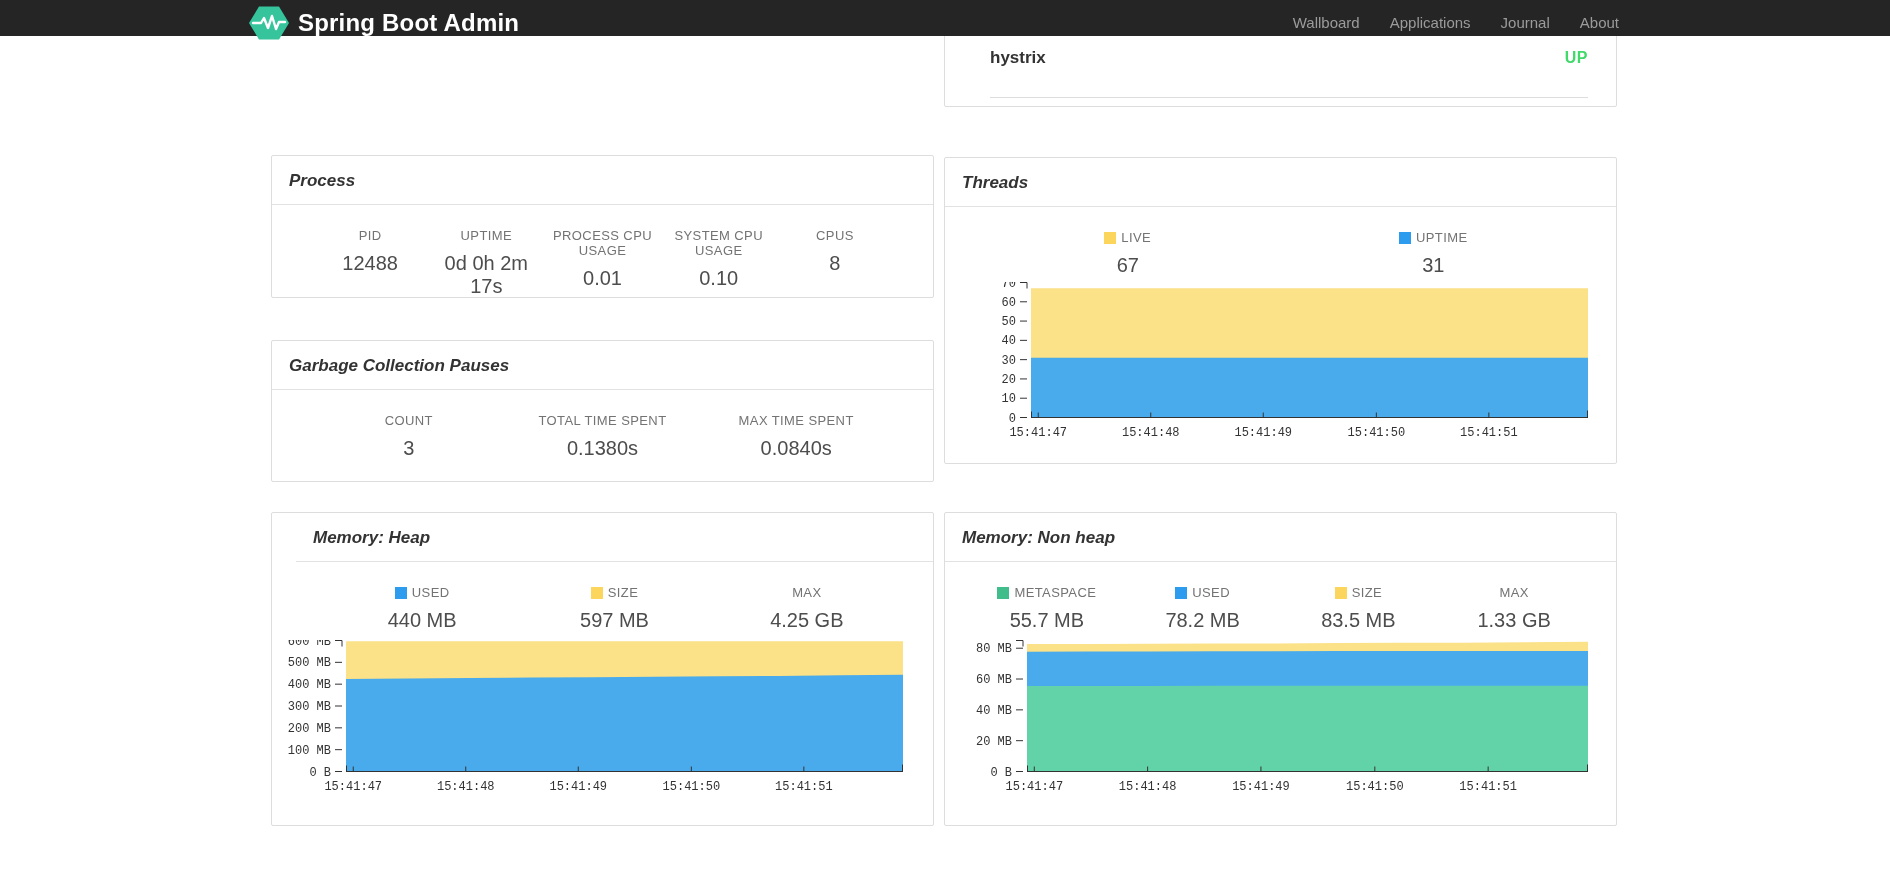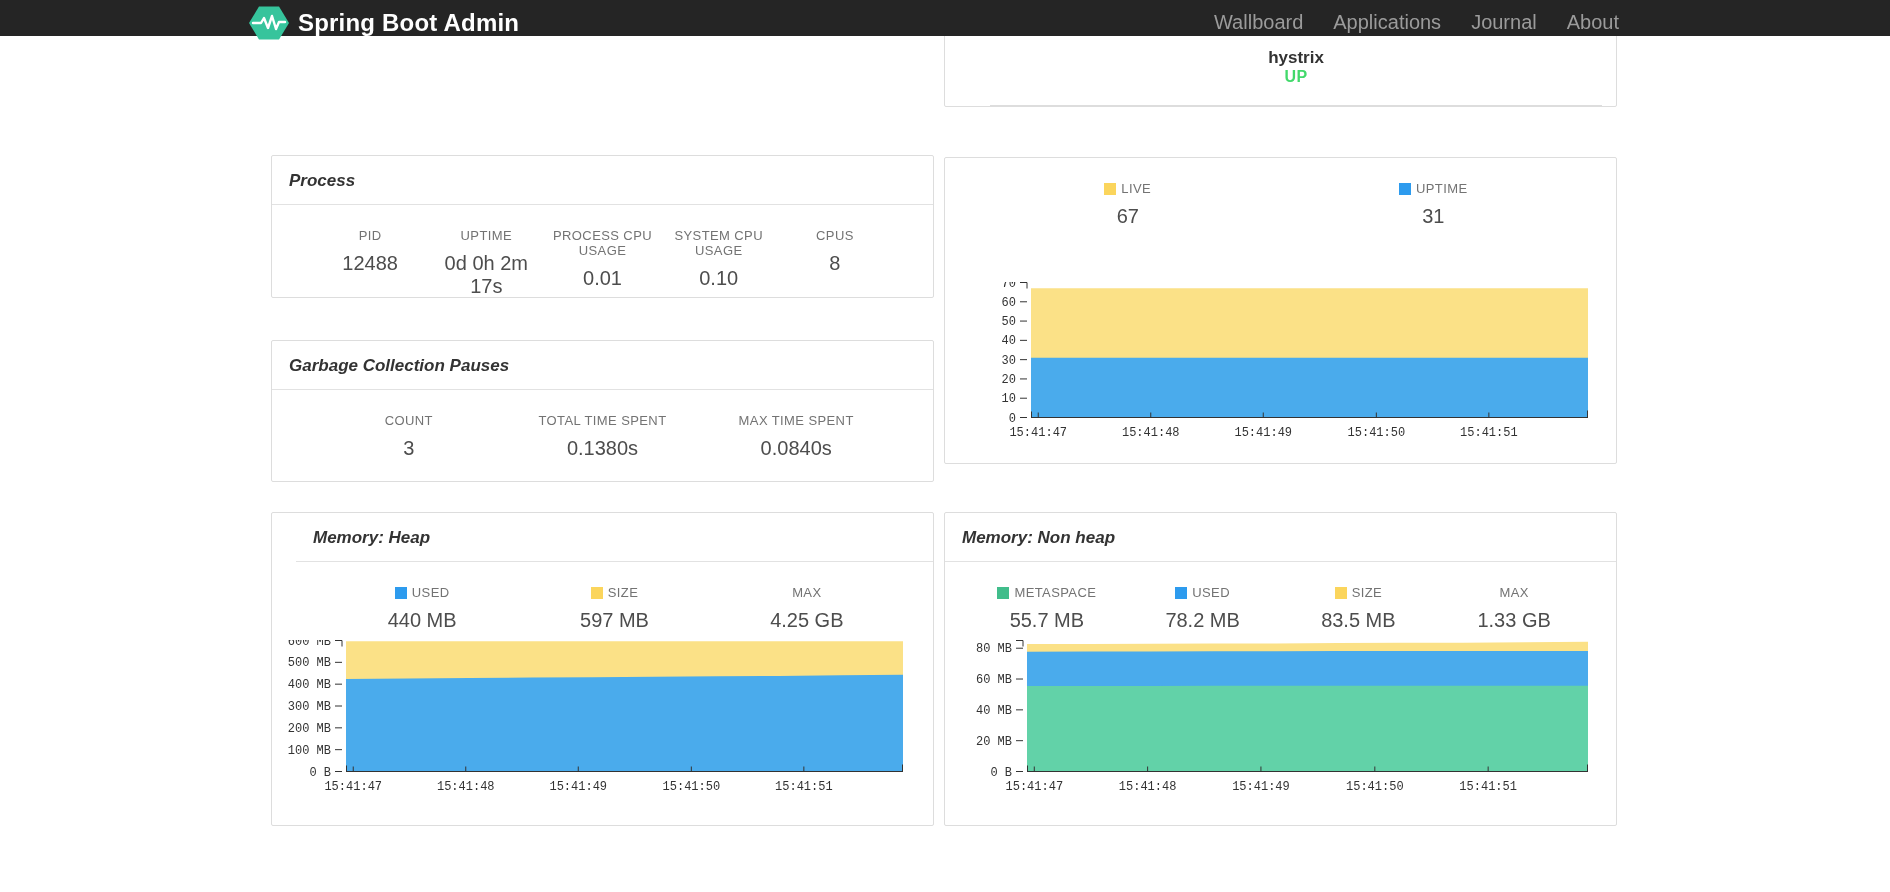--- a/index.html
+++ b/index.html
@@ -7,40 +7,40 @@
               font-family:"Liberation Sans", sans-serif; }
 
   
   .navbar { position:absolute; left:0; top:0; width:1890px; height:36px;
             background:#252525; z-index:50; }
   .brand { position:absolute; left:249px; top:0; height:45px; display:flex;
            align-items:center; gap:9px; text-decoration:none; cursor:pointer; }
   .brand-text { color:#fff; font-size:24px; font-weight:bold; letter-spacing:0.2px; }
   .nav-links { position:absolute; right:271px; top:0; height:45px; display:flex;
                align-items:center; gap:30px; }
-  .nav-link { color:#9b9b9b; font-size:20px; cursor:pointer; }
+  .nav-link { color:#9b9b9b; font-size:15px; cursor:pointer; }
 
   
   .card { position:absolute; background:#fff; border:1px solid #ddd;
           border-radius:2px; }
   .card-title { height:49px; line-height:49px; padding-left:17px;
                 font-size:17px; font-weight:bold; color:#333;
                 border-bottom:1px solid #e2e2e2;font-style:italic; }
   .stats { display:flex; padding:23px 40px 0 40px; }
   .stat  { flex:1; text-align:center; }
   .stat-label { font-size:13px; color:#737373; letter-spacing:0.4px;
                 display:flex; align-items:center; justify-content:center; gap:5px; }
   .swatch { width:12px; height:12px; display:inline-block; }
   .stat-value { font-size:20px; color:#4d4d4d; margin-top:9px; }
 
   
   .app-card { padding-top:22px; }
-  .app-row { margin:0 14px 0 45px; padding-bottom:19px;
+  .app-row { margin:0 28px 0 45px; padding-bottom:29px;
              border-bottom:1px solid #ddd; display:flex;
-             justify-content:space-between; align-items:center;flex-direction:column; }
+             justify-content:space-between; align-items:center; }
   .app-name { font-size:17px; font-weight:bold; color:#333; }
   .app-status { font-size:16px; font-weight:bold; letter-spacing:0.5px; }
 
   
   svg.chart { position:absolute; left:0; }
   svg.chart text.axis { font-family:"Liberation Mono","DejaVu Sans Mono",monospace;
                         font-size:12px; fill:#333; }
 </style>
 </head>
 <body>
@@ -124,20 +124,21 @@
     <div class="stat">
       <div class="stat-label">
           <span>MAX TIME SPENT</span>
         </div>
       <div class="stat-value">0.0840s</div>
     </div>
   </div>
 </div>
 
 <div class="card" style="left:944px; top:157px; width:673px; height:307px;">
+  <div class="card-title">Threads</div>
   <div class="stats" style="padding-left:30px; padding-right:30px;">
     <div class="stat">
       <div class="stat-label">
           <span class="swatch" style="background: rgb(251, 213, 92);"></span>
           <span>LIVE</span>
         </div>
       <div class="stat-value">67</div>
     </div>
     <div class="stat">
       <div class="stat-label">

